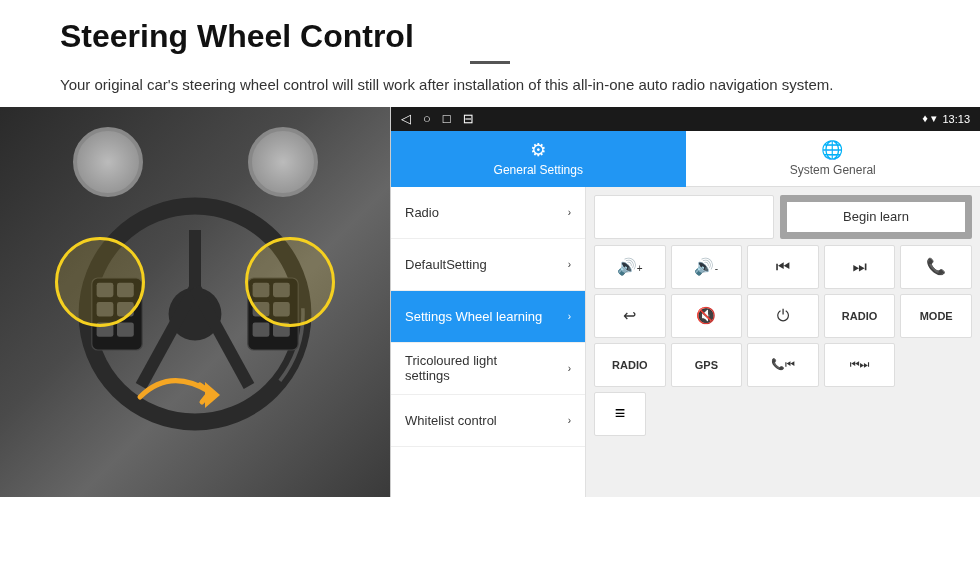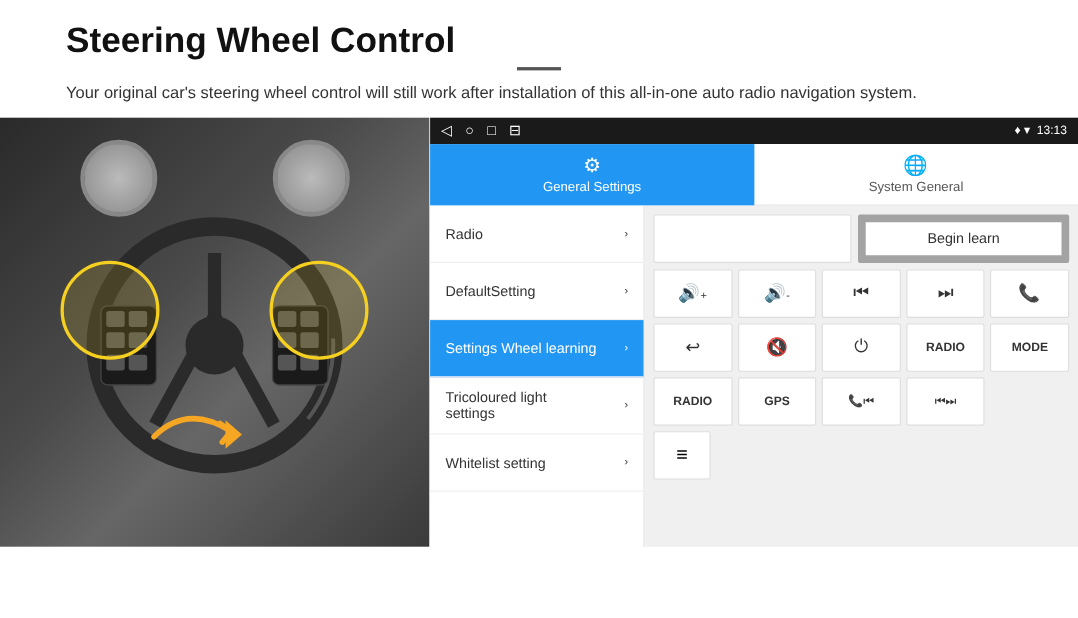--- a/index.html
+++ b/index.html
@@ -368,21 +368,21 @@
           </div>
           <div class="menu-item active">
             <span>Settings Wheel learning</span>
             <span class="chevron">›</span>
           </div>
           <div class="menu-item">
             <span>Tricoloured light<br>settings</span>
             <span class="chevron">›</span>
           </div>
           <div class="menu-item">
-            <span>Whitelist setting</span>
+            <span>Whitelist control</span>
             <span class="chevron">›</span>
           </div>
         </div>
 
         <div class="controls-panel">
 
           <div class="begin-learn-row">
             <div class="empty-box"></div>
             <div class="begin-learn-btn">Begin learn</div>
           </div>

